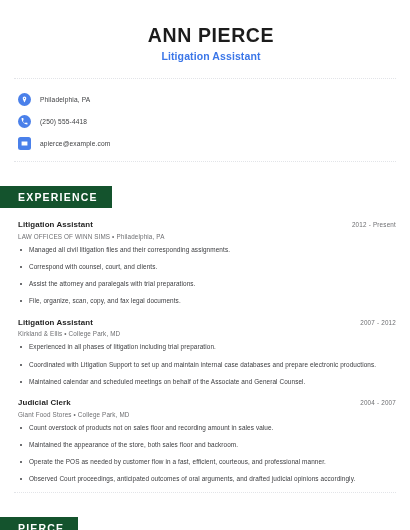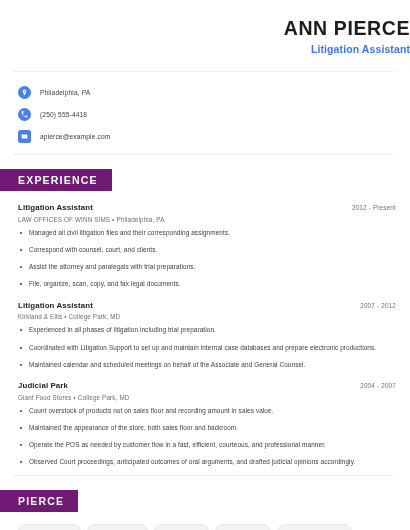--- a/index.html
+++ b/index.html
@@ -11,22 +11,22 @@
     width: 410px;
     height: 530px;
     font-family: "Liberation Sans", sans-serif;
     color: #2c2c2c;
     overflow: hidden;
     position: relative;
   }
 
   
   .header {
-    padding-top: 17px;
-    text-align: right;
+    padding-top: 24px;
+    text-align: center;
     margin-left: 12px;
   }
   .full-name {
     font-size: 19.5px;
     font-weight: bold;
     letter-spacing: 0.6px;
     color: #1c1c1c;
     line-height: 1.15;
   }
   .job-title {
@@ -69,27 +69,27 @@
   .contact-icon svg { display: block; }
   .contact-text {
     font-size: 6.6px;
     color: #3f4043;
     letter-spacing: 0.15px;
   }
 
   
   .section-banner {
     display: inline-block;
-    background: #701a75;
+    background: #14532d;
     color: #ffffff;
     font-size: 10.5px;
     font-weight: bold;
     letter-spacing: 1.2px;
     padding: 5px 14px 5px 18px;
-    margin-top: 14px;
+    margin-top: 24px;
   }
 
   .section-body { padding: 0 14px 0 18px; }
 
   
   .job { margin-top: 12px; }
   .job-head {
     display: flex;
     justify-content: space-between;
     align-items: baseline;
@@ -225,21 +225,21 @@
     <div class="job-org">Kirkland &amp; Ellis  •  College Park, MD</div>
     <ul class="bullets">
       <li>Experienced in all phases of litigation including trial preparation.</li>
       <li>Coordinated with Litigation Support to set up and maintain internal case databases and prepare electronic productions.</li>
       <li>Maintained calendar and scheduled meetings on behalf of the Associate and General Counsel.</li>
     </ul>
   </div>
 
   <div class="job">
     <div class="job-head">
-      <span class="job-role">Judicial Park</span>
+      <span class="job-role">Judicial Clerk</span>
       <span class="job-dates">2004 - 2007</span>
     </div>
     <div class="job-org">Giant Food Stores  •  College Park, MD</div>
     <ul class="bullets">
       <li>Count overstock of products not on sales floor and recording amount in sales value.</li>
       <li>Maintained the appearance of the store, both sales floor and backroom.</li>
       <li>Operate the POS as needed by customer flow in a fast, efficient, courteous, and professional manner.</li>
       <li>Observed Court proceedings, anticipated outcomes of oral arguments, and drafted judicial opinions accordingly.</li>
     </ul>
   </div>

